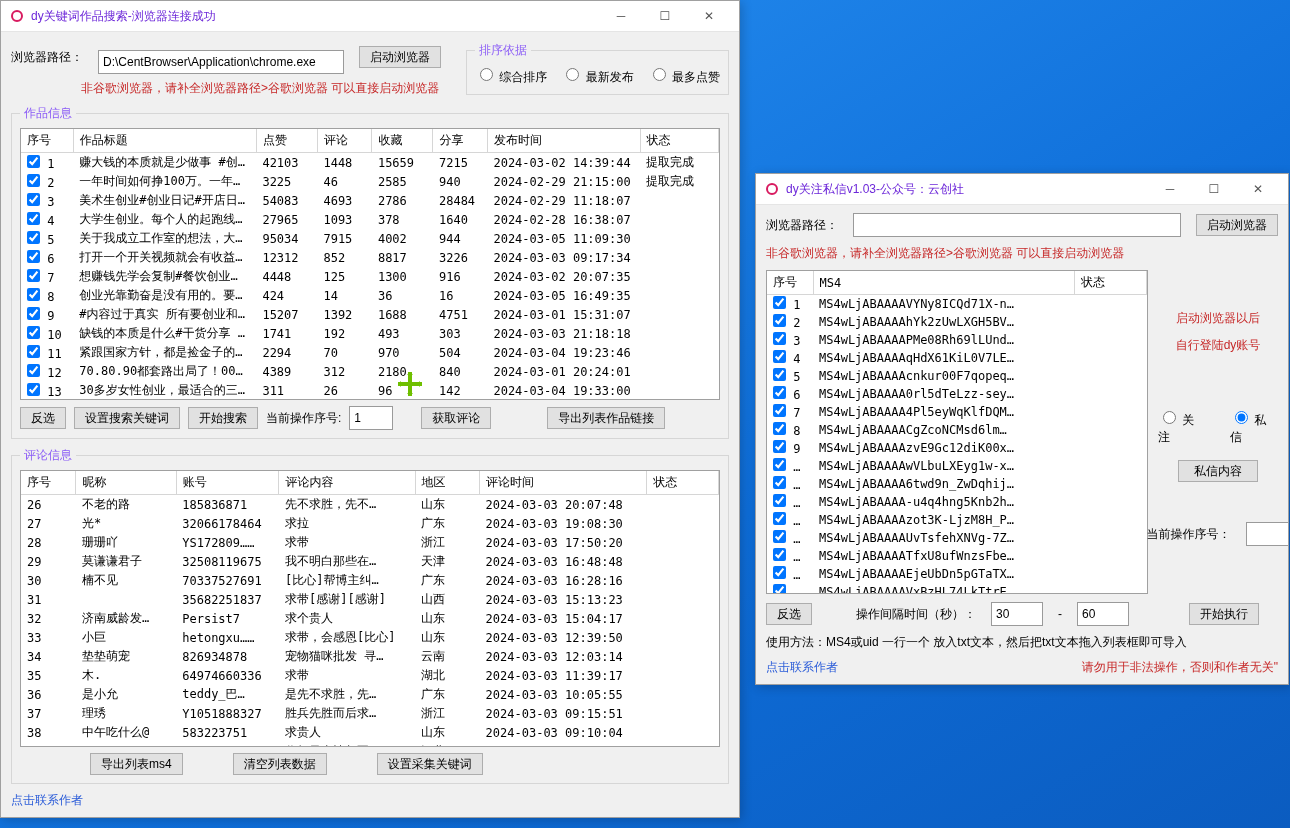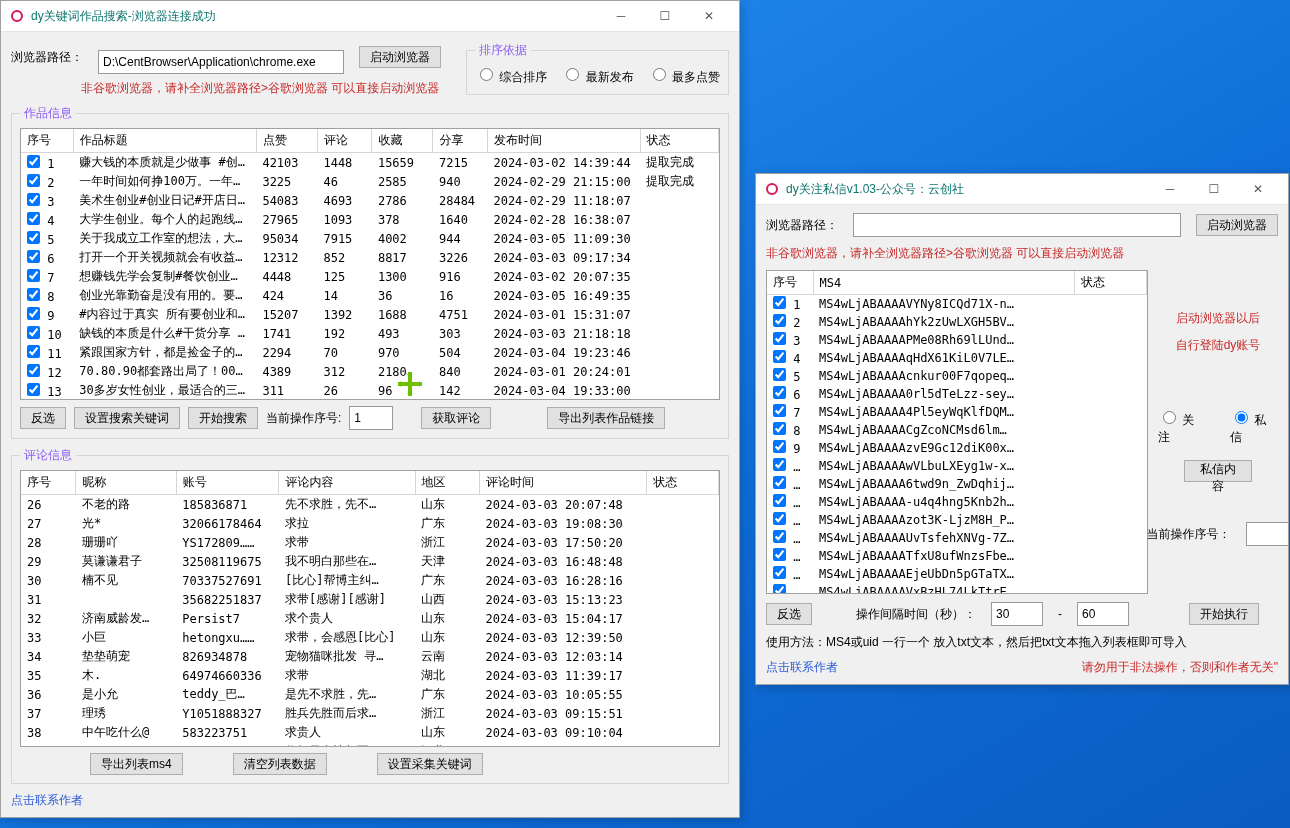--- a/index.html
+++ b/index.html
@@ -3,21 +3,21 @@
 <meta charset="utf-8">
 <style>
 html,body{margin:0;padding:0;height:100%;font-family:"Microsoft YaHei","SimSun",Arial,sans-serif;font-size:12px;background:#1976d2;overflow:hidden}
 .desktop{position:relative;width:1290px;height:828px;background:linear-gradient(150deg,#2a94f5 0%,#0e6dd8 60%,#0b5cc0)}
 .window{position:absolute;background:#f0f0f0;border:1px solid #a0a0a0;box-shadow:2px 2px 10px rgba(0,0,0,.2);display:flex;flex-direction:column}
 .w1{left:0;top:0;width:738px;height:816px}
 .w2{left:755px;top:173px;width:532px;height:510px}
 .titlebar{height:30px;background:#fff;display:flex;align-items:center;padding:0 8px;border-bottom:1px solid #e5e5e5}
 .tb-ico{width:16px;height:16px;margin-right:6px;position:relative}
 .tb-ico::before{content:"";position:absolute;inset:2px;border:2px solid #d81b60;border-radius:50%}
-.tb-title{flex:1;color:#0f766e}
+.tb-title{flex:1;color:#6d28d9}
 .tb-btn{width:44px;height:30px;display:flex;align-items:center;justify-content:center;color:#555}
 .body{flex:1;padding:8px 10px;display:flex;flex-direction:column;gap:8px;overflow:hidden}
 .row{display:flex;align-items:center;gap:15px}
 label.lbl{white-space:nowrap;color:#000}
 input.txt{border:1px solid #9a9a9a;height:20px;padding:1px 4px;font:inherit;background:#fff}
 button.btn{border:1px solid #adadad;background:#e1e1e1;height:22px;padding:0 10px;font:inherit;cursor:pointer}
 fieldset.gb{border:1px solid #d6d6d6;padding:6px 8px 8px;margin:0}
 fieldset.gb>legend{padding:0 4px;color:#8b5cf6}
 .radio-row{display:flex;gap:14px;align-items:flex-start}
 .warn{color:#c62828;font-size:12px}
@@ -533,21 +533,21 @@
       </div>
       <div style="width:120px;display:flex;flex-direction:column;gap:10px;align-items:center">
         <div style="height:30px"></div>
         <div class="rightnote">启动浏览器以后</div>
         <div class="rightnote">自行登陆dy账号</div>
         <div style="height:30px"></div>
         <div class="mode-row">
           <label><input type="radio" name="mode" style=""> <span>关注</span></label>
           <label><input type="radio" name="mode" checked="" style=""> <span>私信</span></label>
         </div>
-        <button class="btn" style="width:68px">私信内容</button>
+        <button class="btn" style="width:80px">私信内容</button>
         <div style="height:20px"></div>
         <div class="row">
           <label class="lbl">当前操作序号：</label>
           <input class="txt" style="width: 34px;">
         </div>
       </div>
     </div>
 
     <div class="row">
       <button class="btn">反选</button>

